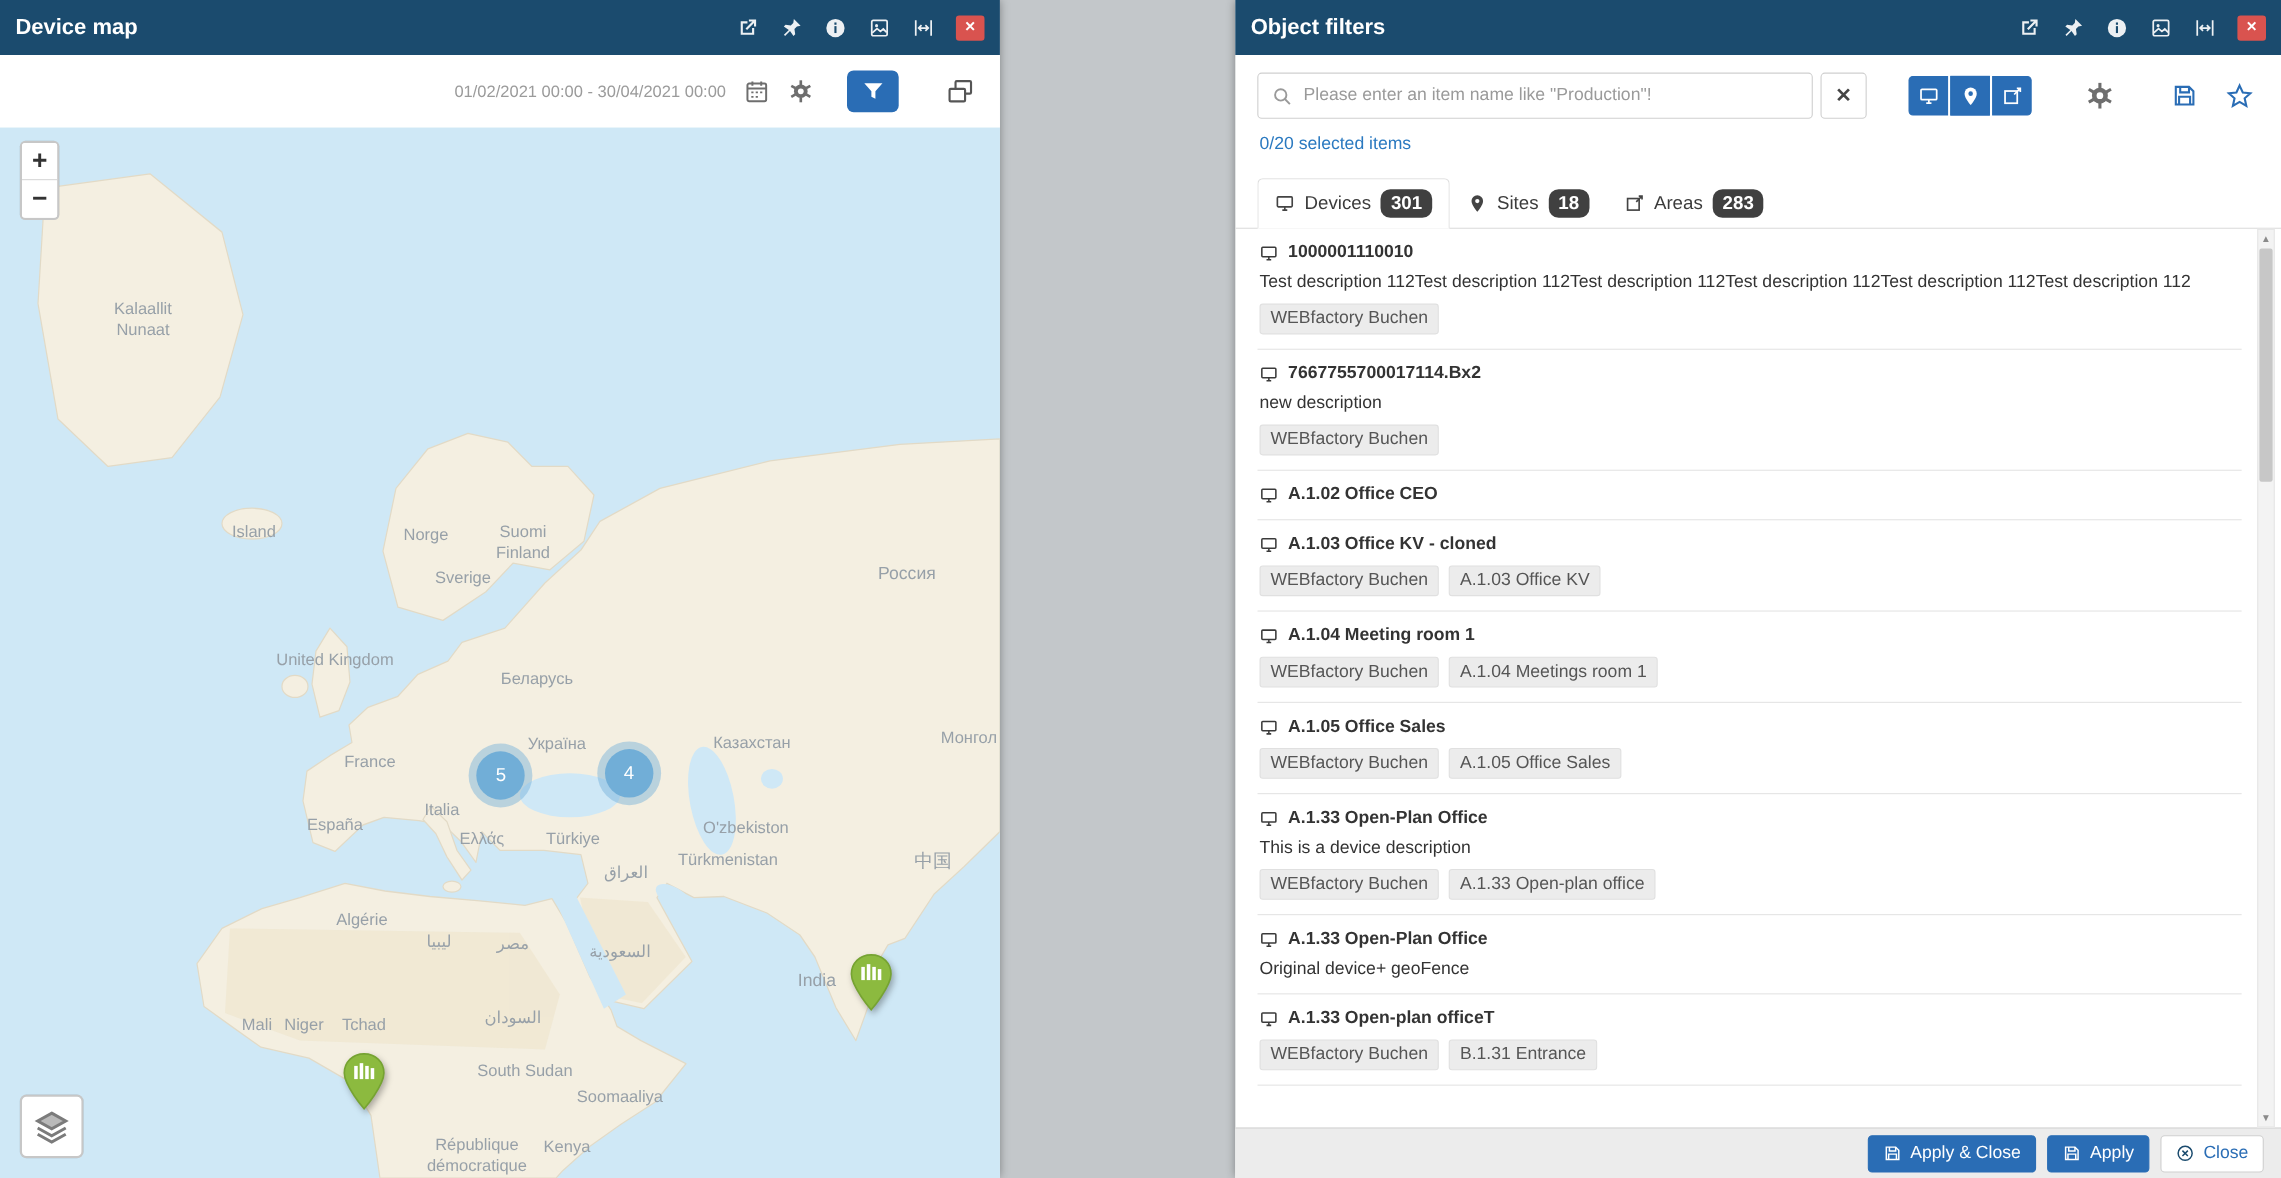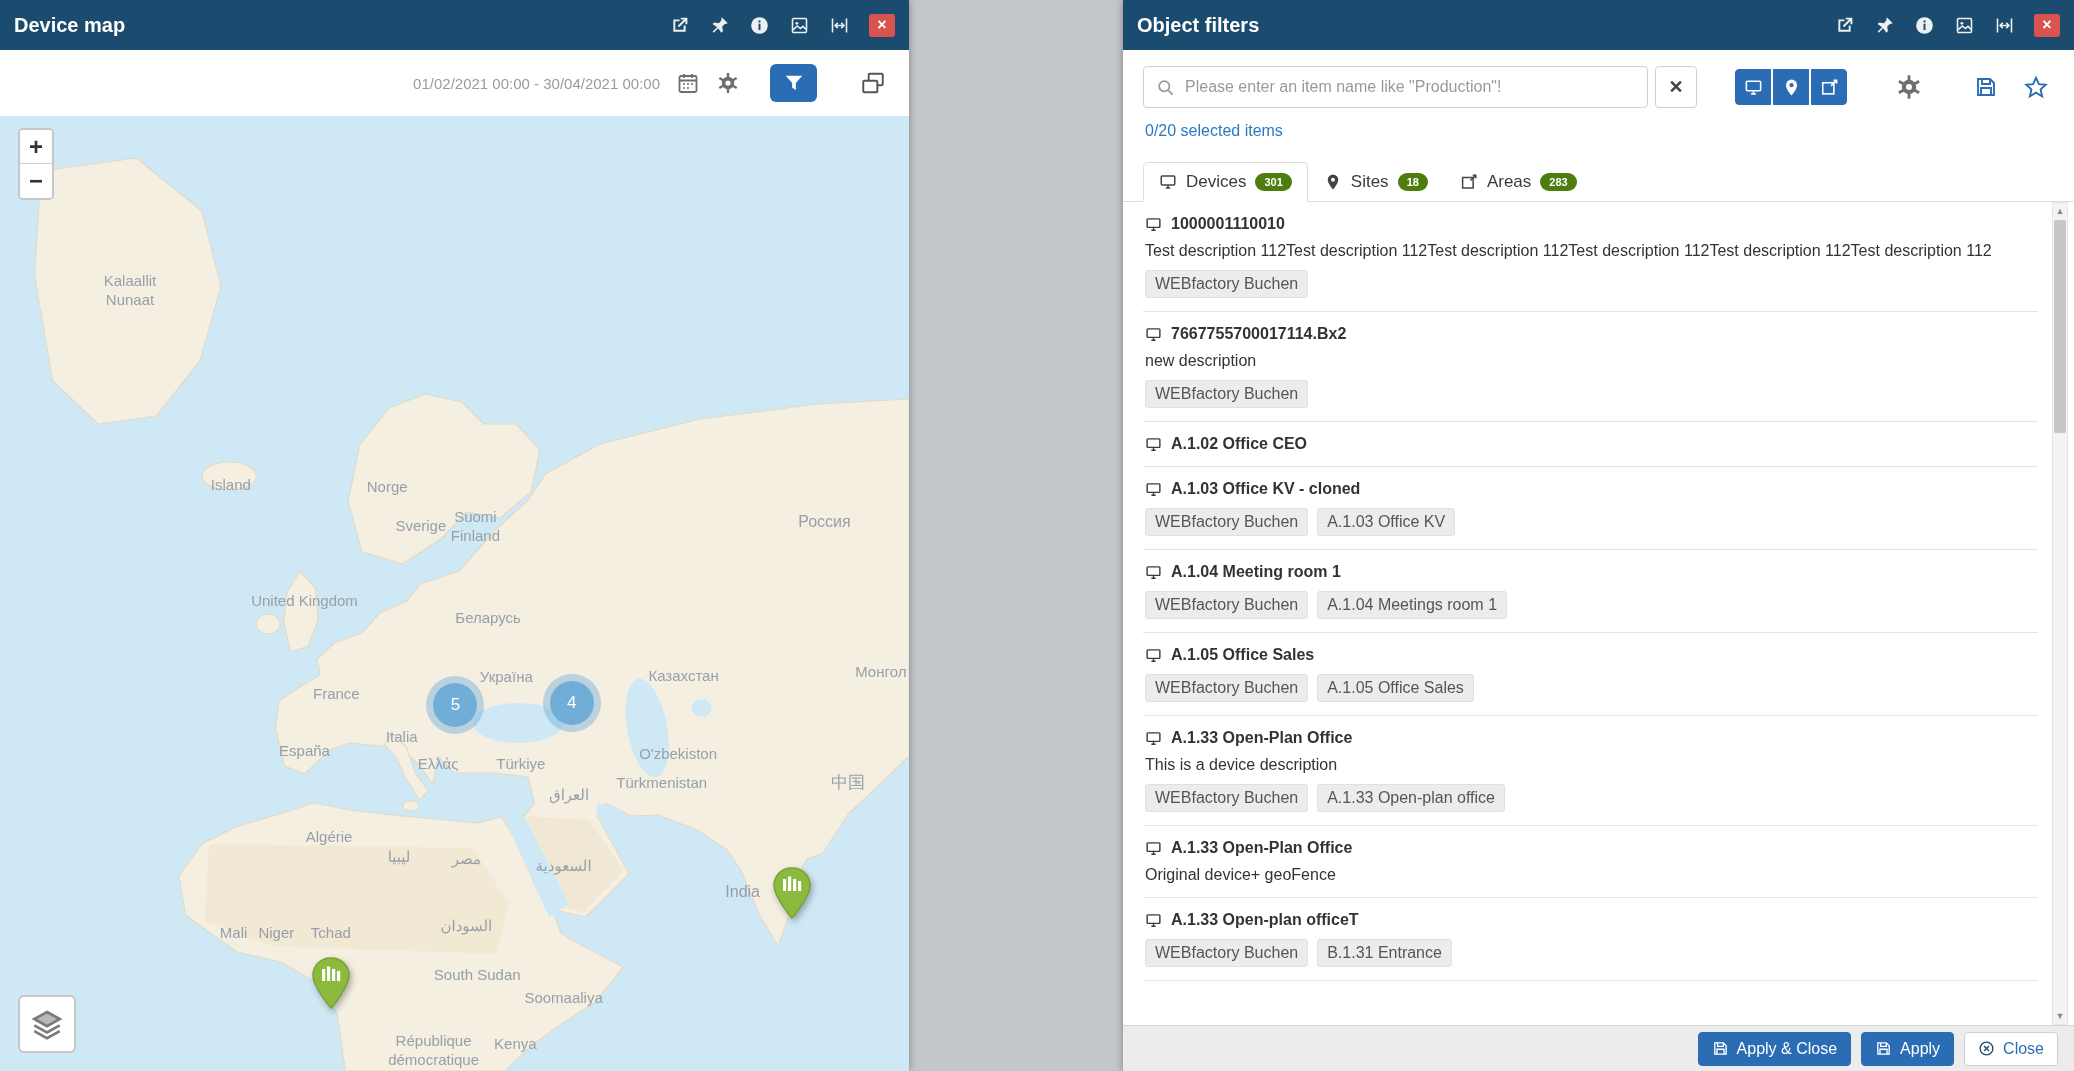--- a/index.html
+++ b/index.html
@@ -66,21 +66,21 @@
   .fav-icons { margin-left:auto; display:flex; gap:26px; margin-right:6px; }
   .fav-icons .fico { width:24px; height:24px; color:#2a6db5; cursor:pointer; background:none; border:none; }
   .fav-icons .fico svg { width:100%; height:100%; }
 
   .selected-link { color:#2a79c0; font-size:16px; padding:8px 22px 4px 22px; cursor:pointer; flex:none; width:max-content; }
 
   .tabs { display:flex; align-items:flex-end; padding:0 20px; border-bottom:1px solid #ddd; margin-top:18px; flex:none; }
   .tab { display:flex; align-items:center; gap:9px; padding:9px 15px; font-size:17px; color:#3b3b3b; cursor:pointer; border:1px solid transparent; margin-bottom:-1px; border-radius:5px 5px 0 0; }
   .tab.active { background:#fff; border-color:#ddd #ddd #fff #ddd;justify-content:flex-end; }
   .tab svg { width:18px; height:18px; color:#444; }
-  .tab-badge { background:#4d7c0f; color:#fff; font-size:11px; font-weight:bold; padding:3px 9px; border-radius:9px; }
+  .tab-badge { background:#404040; color:#fff; font-size:17px; font-weight:bold; padding:3px 9px; border-radius:9px; }
 
   .list-wrap { position:relative; flex:1; min-height:0; }
   .list { position:absolute; inset:0 36px 0 20px; overflow:hidden; }
   .list-item { border-bottom:1px solid #e4e4e4; padding:13px 8px 13px 2px; cursor:pointer; }
   .item-name-row { display:flex; align-items:center; gap:9px; }
   .item-name-row svg { width:17px; height:17px; color:#3b3b3b; flex:none; }
   .item-name { font-size:16px; font-weight:bold; color:#333; }
   .item-desc { font-size:16px; color:#333; margin-top:9px; }
   .item-tags { margin-top:10px; display:flex; gap:9px; flex-wrap:wrap; }
   .tag-chip { background:#ececec; border:1px solid #e0e0e0; color:#555; font-size:16px; padding:4px 9px; border-radius:3px; }
@@ -209,21 +209,21 @@
         <div class="map-label" style="left: 14.3%; top: 18.3%;">
           <div>Kalaallit</div>
           <div>Nunaat</div>
         </div>
         <div class="map-label" style="left: 25.4%; top: 38.6%;">
           <div>Island</div>
         </div>
         <div class="map-label" style="left: 42.6%; top: 38.8%;">
           <div>Norge</div>
         </div>
-        <div class="map-label" style="left: 52.3%; top: 39.6%; margin-top: 33px;">
+        <div class="map-label" style="left: 52.3%; top: 39.6%;">
           <div>Suomi</div>
           <div>Finland</div>
         </div>
         <div class="map-label" style="left: 46.3%; top: 42.9%;">
           <div>Sverige</div>
         </div>
         <div class="map-label" style="left: 90.7%; top: 42.5%; font-size: 16px;">
           <div>Россия</div>
         </div>
         <div class="map-label" style="left: 33.5%; top: 50.8%;">

